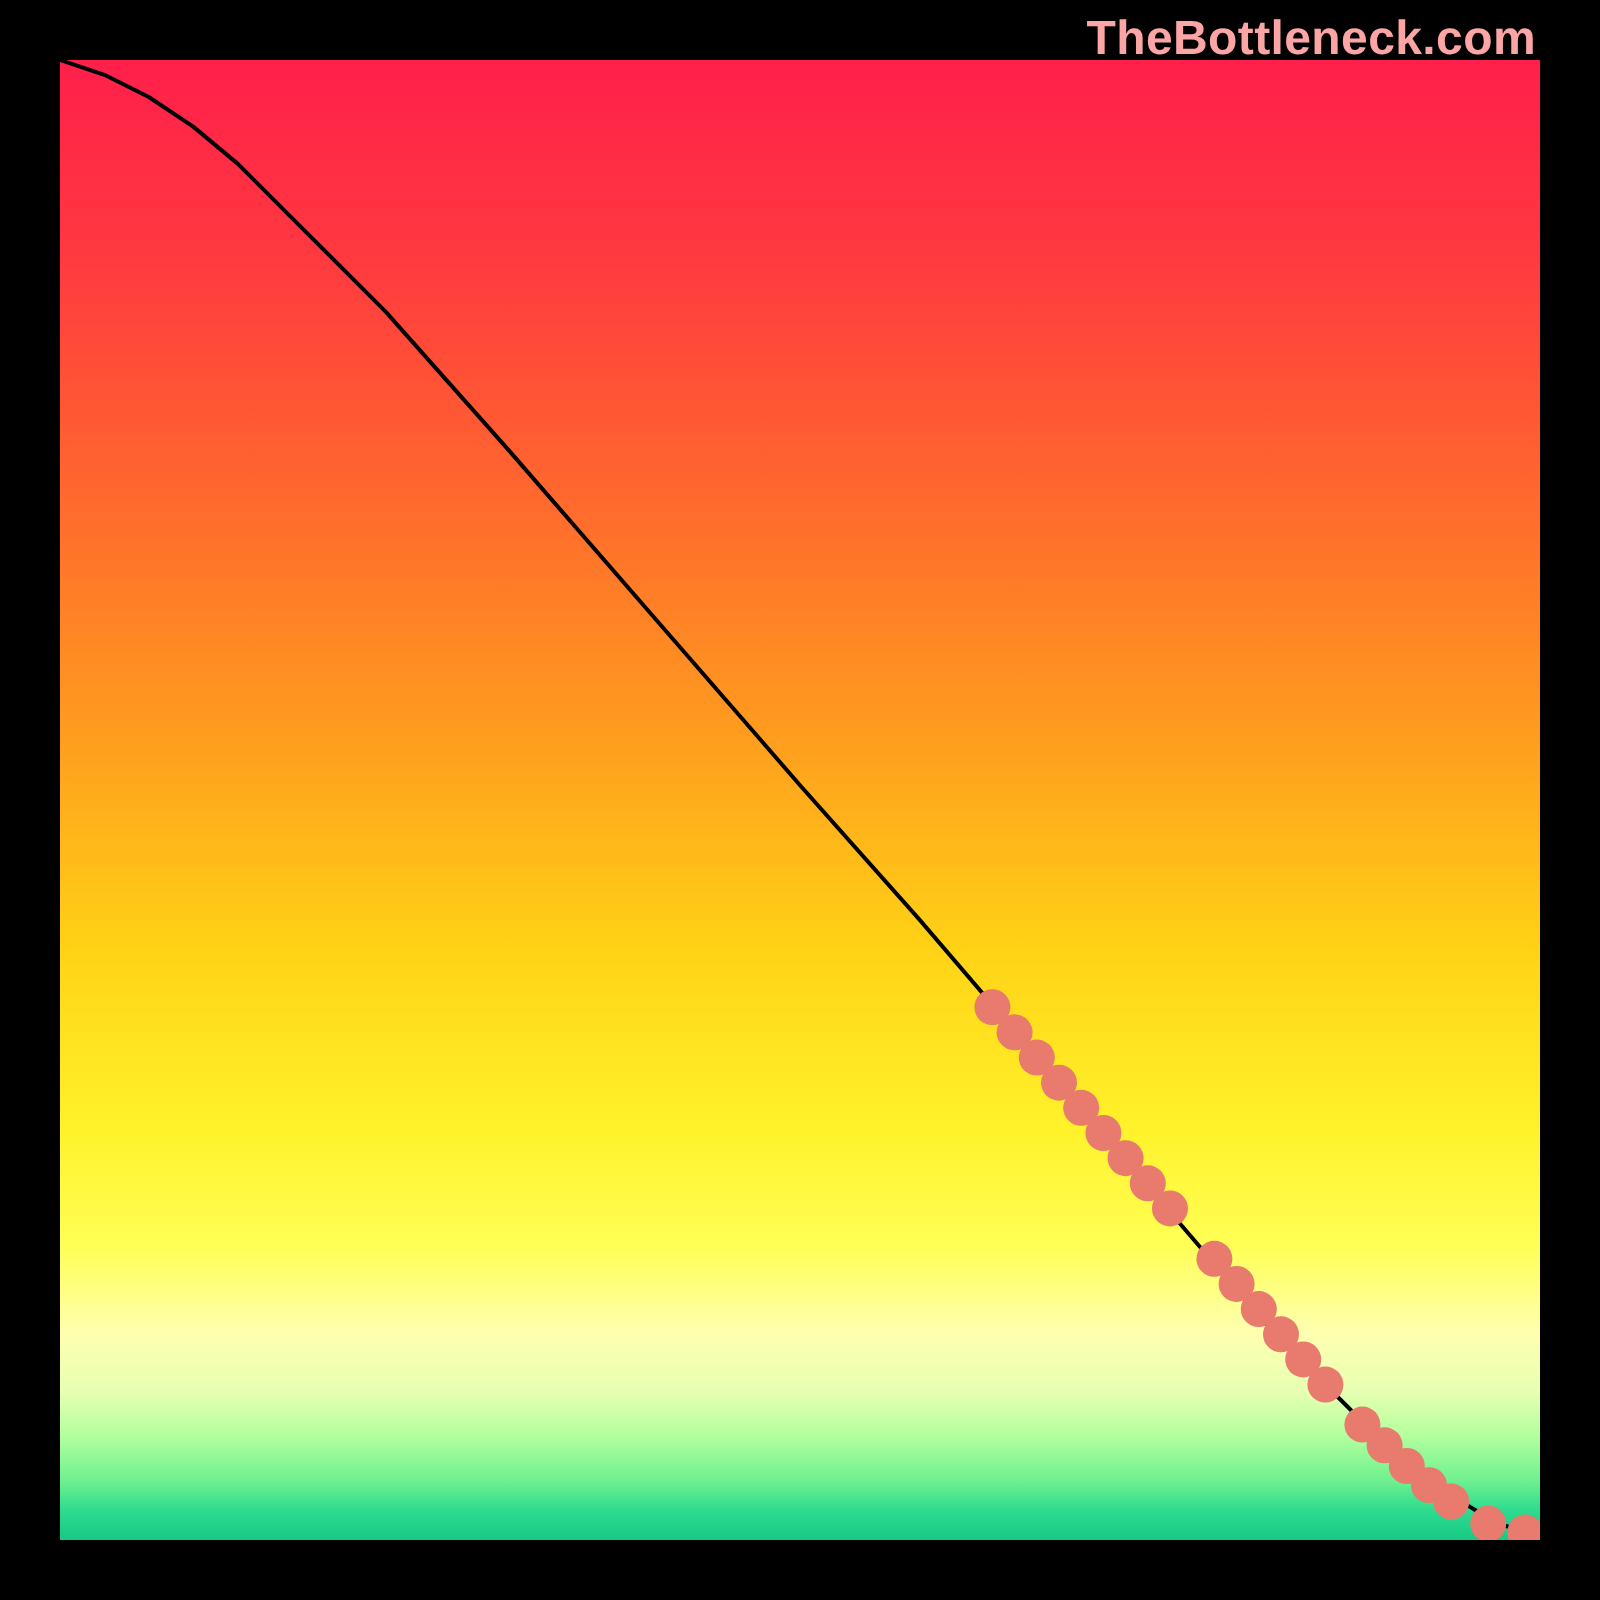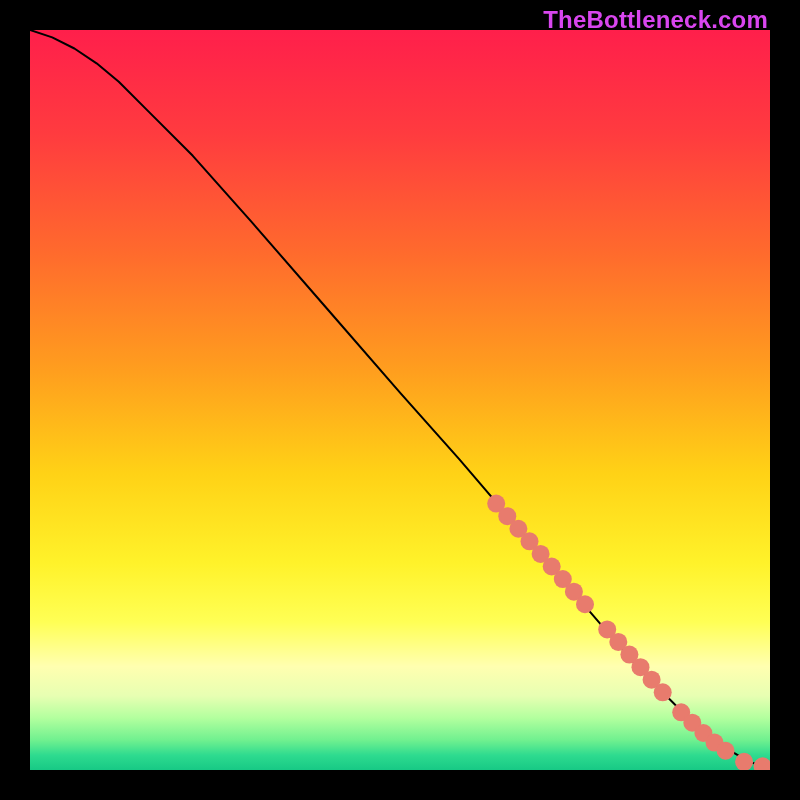--- a/index.html
+++ b/index.html
@@ -23,21 +23,21 @@
     top: 30px;
     width: 740px;
     height: 740px;
   }
   .watermark {
     position: absolute;
     top: 6px;
     right: 32px;
     font-size: 24px;
     font-weight: 600;
-    color: #d946ef;
+    color: #fca5a5;
     letter-spacing: 0.2px;
     user-select: none;
   }
   svg { display: block; }
 </style>
 </head>
 <body>
 
 <div class="frame">
   <div class="watermark">TheBottleneck.com</div>

